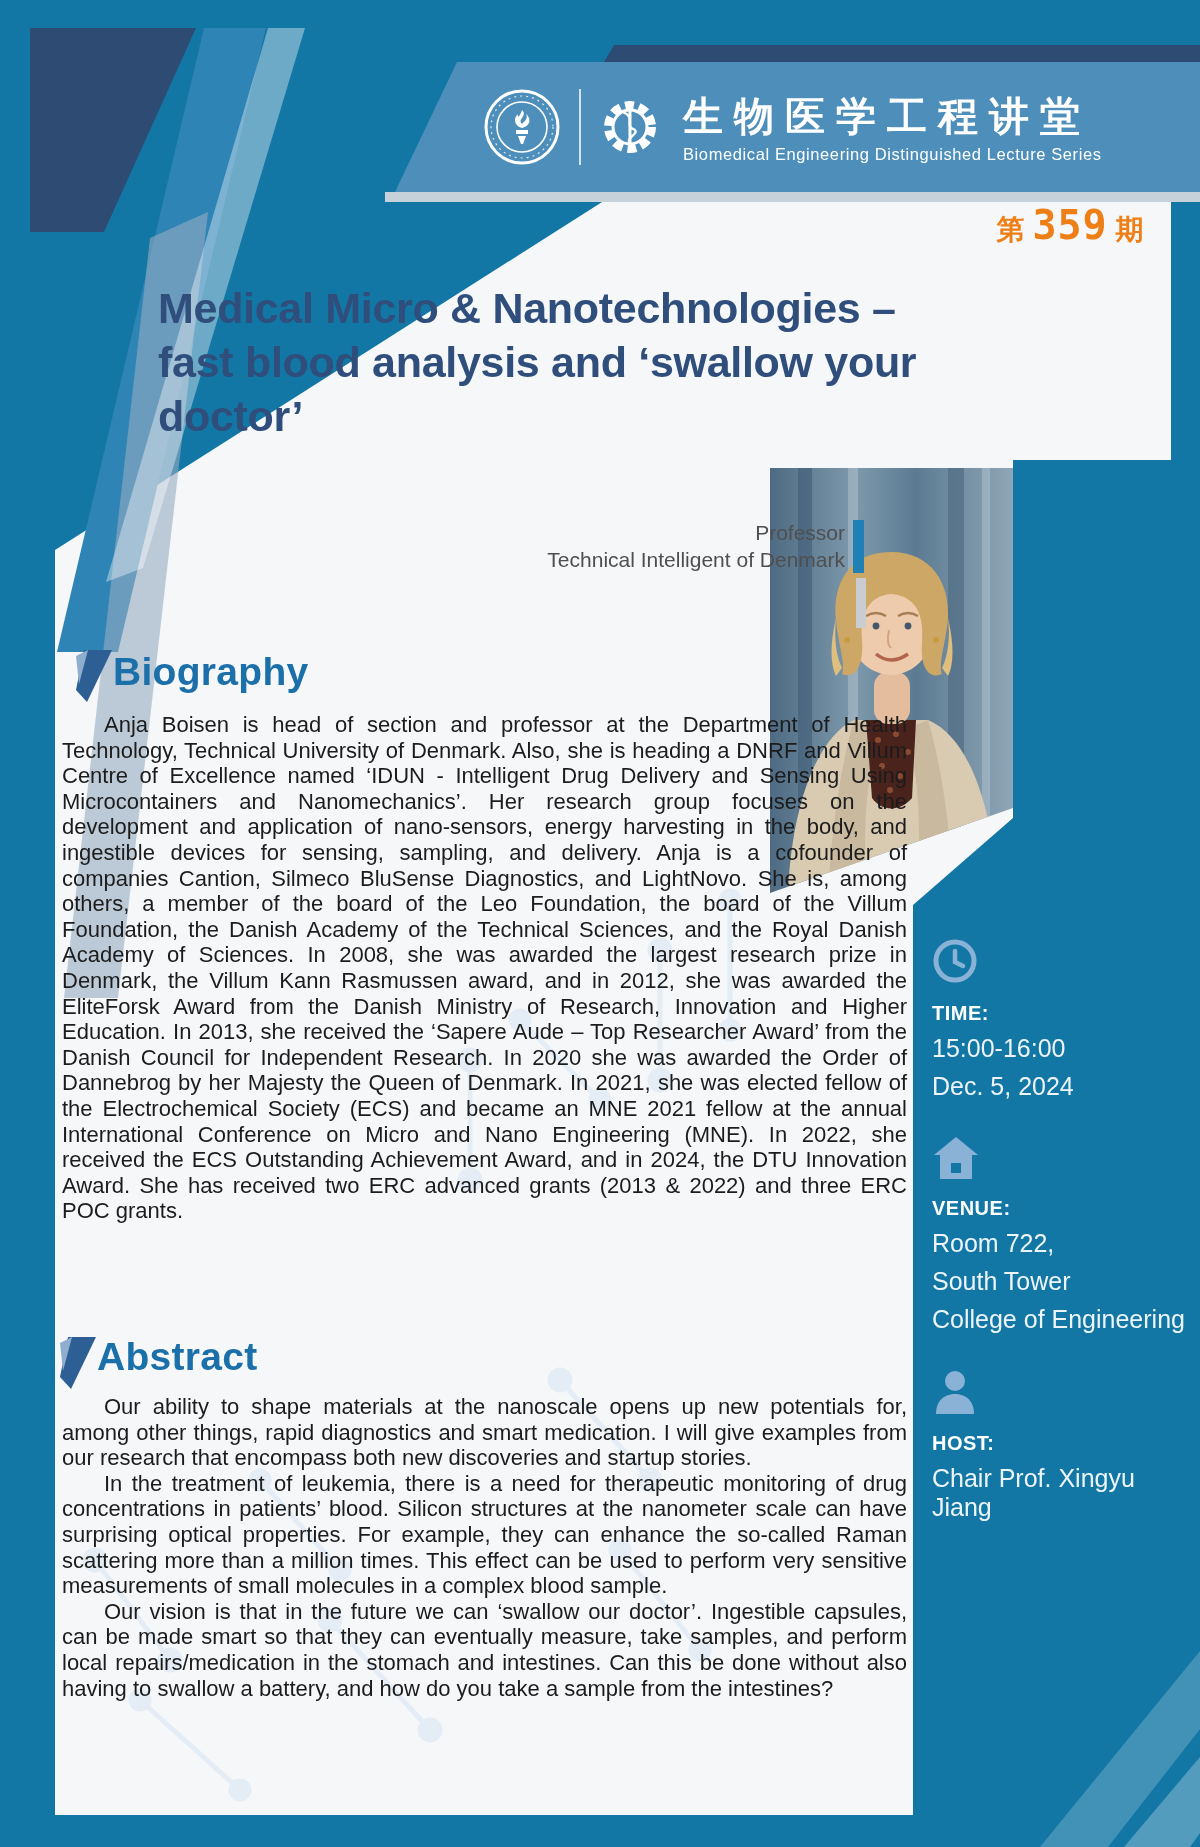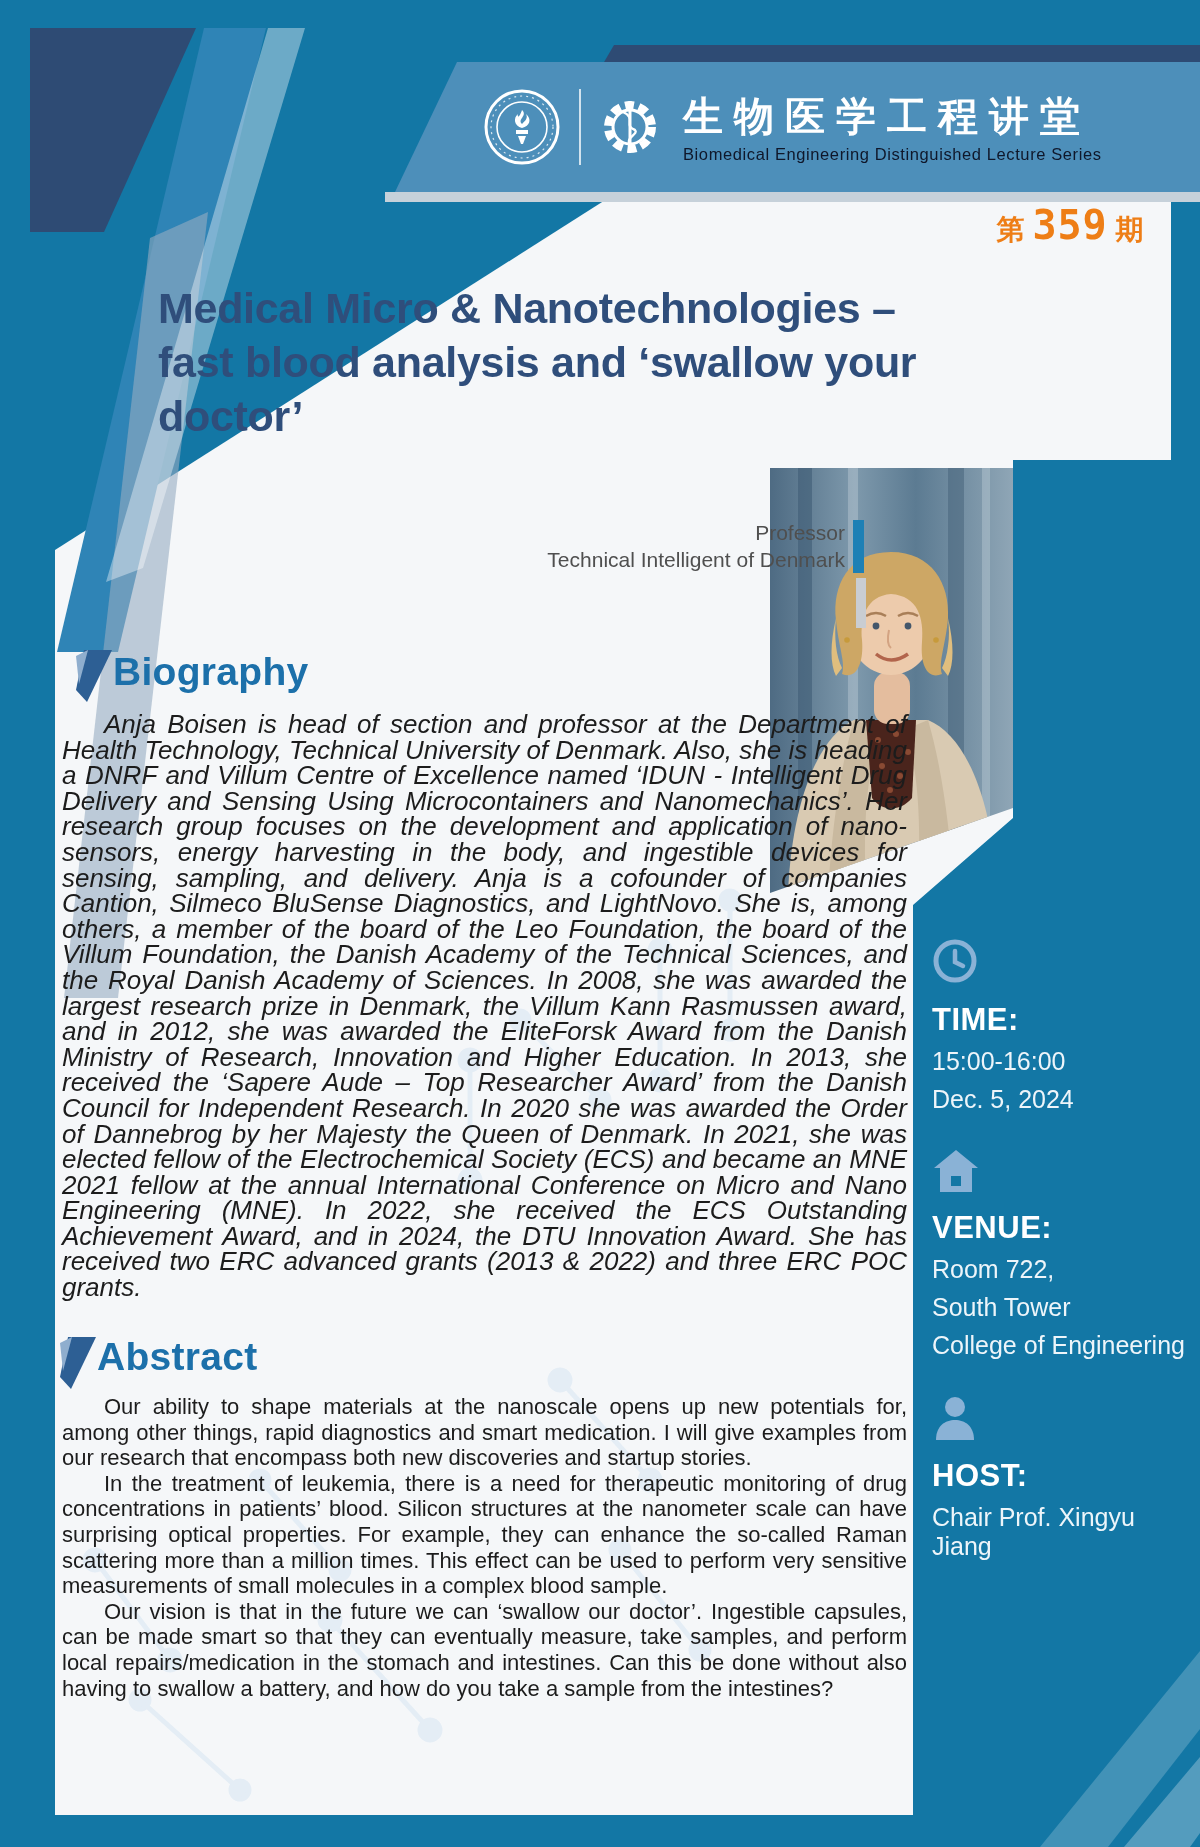--- a/index.html
+++ b/index.html
@@ -23,21 +23,21 @@
     background:#4D8FBA;
     clip-path:polygon(62px 0,100% 0,100% 100%,0 100%);
     display:flex;align-items:center;padding-left:88px;
   }
   .navy-top-band{position:absolute;left:600px;top:45px;width:600px;height:24px;background:#2E4B74;z-index:3;
     clip-path:polygon(14px 0,100% 0,100% 100%,0 100%);}
   .gray-strip{position:absolute;left:385px;top:192px;width:815px;height:10px;background:#C6D1DA;z-index:4;}
   .banner .logo-divider{width:2px;height:76px;background:rgba(255,255,255,.75);margin:0 18px;}
   .banner-titles{margin-left:22px;color:#fff;}
   .banner-title-zh{font-size:40px;font-weight:bold;letter-spacing:11px;line-height:50px;white-space:nowrap;}
-  .banner-title-en{font-size:16.5px;letter-spacing:.6px;color:#0f172a;margin-top:4px;white-space:nowrap;}
+  .banner-title-en{font-size:16.5px;letter-spacing:.6px;color:#ffffff;margin-top:4px;white-space:nowrap;}
   
   .issue{position:absolute;left:975px;top:202px;width:190px;z-index:6;text-align:center;color:#EE7E16;
     font-weight:bold;font-size:28px;white-space:nowrap;}
   .issue .issue-num{font-size:40px;font-family:"DejaVu Sans Mono","Liberation Mono",monospace;letter-spacing:1px;}
   
   .lecture-title{position:absolute;left:158px;top:281px;z-index:6;color:#2F4E7B;font-weight:bold;
     font-size:43px;line-height:54px;letter-spacing:-.3px;width:900px;}
   
   .speaker{position:absolute;left:300px;top:505px;width:545px;z-index:6;text-align:right;color:#3A3A3A;}
   .speaker-name{font-size:41px;font-weight:bold;line-height:48px;}
@@ -46,31 +46,31 @@
   .name-bar-blue{position:absolute;left:853px;top:520px;width:11px;height:53px;background:#1E80B5;z-index:6;}
   .name-bar-gray{position:absolute;left:856px;top:578px;width:10px;height:50px;background:#C9CDD2;z-index:6;}
   
   .photo{position:absolute;left:770px;top:468px;width:243px;height:425px;z-index:5;
     clip-path:polygon(0 0,100% 0,100% 80%,0 100%);}
   
   .sidebar{position:absolute;left:913px;top:460px;width:287px;height:1387px;background:#1377A5;z-index:4;
     clip-path:polygon(100px 0,100% 0,100% 100%,0 100%,0 445px,100px 358px);}
   .sidebar-stripes{position:absolute;left:0;top:0;width:287px;height:1387px;}
   .sidebar-content{position:absolute;left:932px;top:938px;width:256px;z-index:6;color:#fff;}
-  .sb-label{font-size:31px;font-weight:bold;letter-spacing:.5px;}
+  .sb-label{font-size:20px;font-weight:bold;letter-spacing:.5px;}
   .sb-value{font-size:25px;color:#EDF5FA;margin-top:9px;}
   .sb-icon{display:block;}
   .mt18{margin-top:18px;} .mt32{margin-top:34px;}
   
   .section-flag{position:absolute;z-index:6;}
   .section-heading{position:absolute;z-index:6;color:#1C70AA;font-size:39px;font-weight:bold;letter-spacing:.3px;}
   .bio-flag{left:74px;top:650px;}
   .bio-heading{left:113px;top:650px;text-align:right;}
   .bio-text{position:absolute;left:62px;top:712px;width:845px;z-index:6;
-    font-size:26px;line-height:25.6px;color:#1C1C1C;text-align:justify;text-indent:42px;font-style:italic;}
+    font-size:22px;line-height:25.6px;color:#1C1C1C;text-align:justify;text-indent:42px;}
   .abs-flag{left:58px;top:1337px;}
   .abs-heading{left:97px;top:1335px;}
   .abs-text{position:absolute;left:62px;top:1394px;width:845px;z-index:6;
     font-size:22px;line-height:25.6px;color:#1C1C1C;text-align:justify;}
   .abs-text p{margin:0;text-indent:42px;}
 </style>
 </head>
 <body>
 
 <div class="poster">

